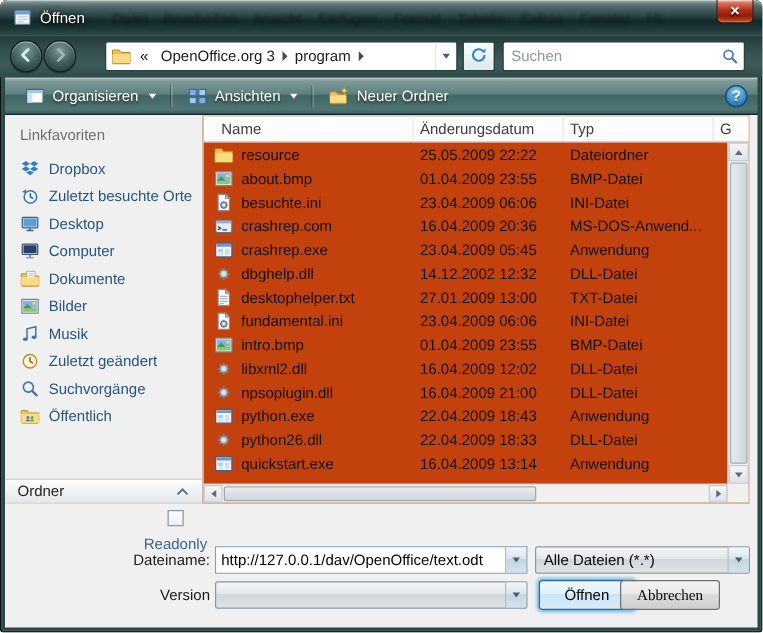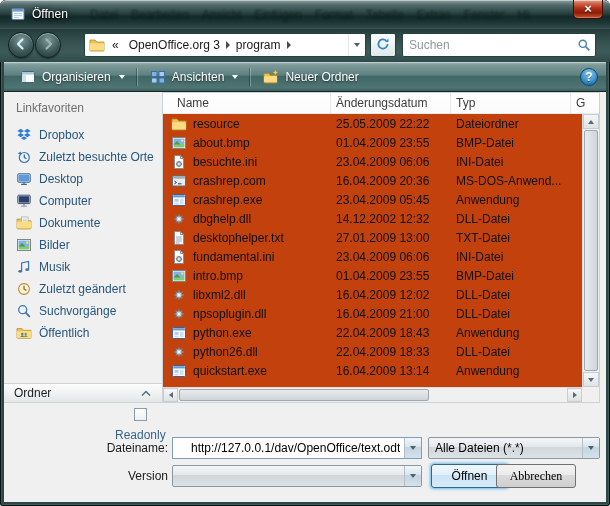--- a/index.html
+++ b/index.html
@@ -142,21 +142,21 @@
     border:1px solid #8e9aa4; }
   .readonly-label { color:#39658c; }
 
   .lbl { position:absolute; left:0; width:164px; text-align:right; color:#1a1a1a; }
   .lbl-filename { top:349px; }
   .lbl-version { top:377px; }
 
   .combo-edit { position:absolute; left:168px; top:345px; width:250px; height:22px;
     background:#fff; border:1px solid #7f9db9; display:flex; }
   .combo-edit input { flex:1; min-width:0; border:none; outline:none; padding:0 4px;
-    font:12px "Liberation Sans",sans-serif; color:#000;margin-left:14px; }
+    font:12px "Liberation Sans",sans-serif; color:#000; }
   .combo-arrow-btn { width:17px; display:flex; align-items:center; justify-content:center;
     background:linear-gradient(180deg,#f2f7fa,#d8e4ec 45%,#c3d5e1 46%,#d4e2ea);
     border-left:1px solid #aebfcb; }
 
   .combo { position:absolute; height:22px; display:flex; align-items:center;
     background:linear-gradient(180deg,#f4f5f6,#e4e8ea 45%,#d0d6da 46%,#dde2e5);
     border:1px solid #8a98a2; border-radius:2px; }
   .combo .combo-text { flex:1; min-width:0; padding-left:6px; color:#000;
     white-space:nowrap; overflow:hidden; }
   .combo .combo-arrow-btn { height:100%; border-left:1px solid #b4bec6; }

